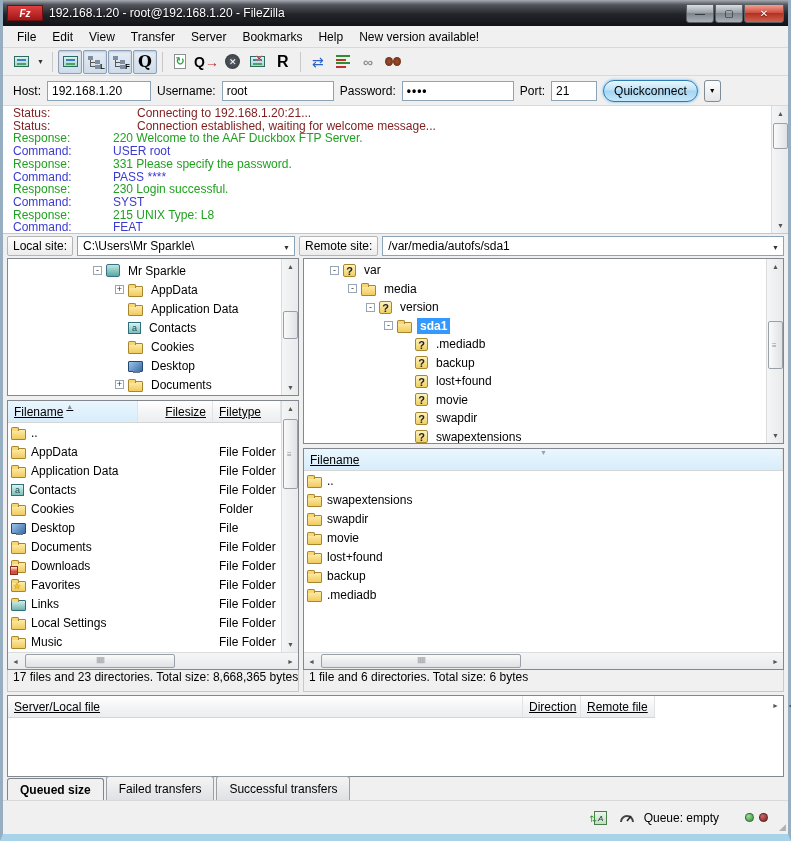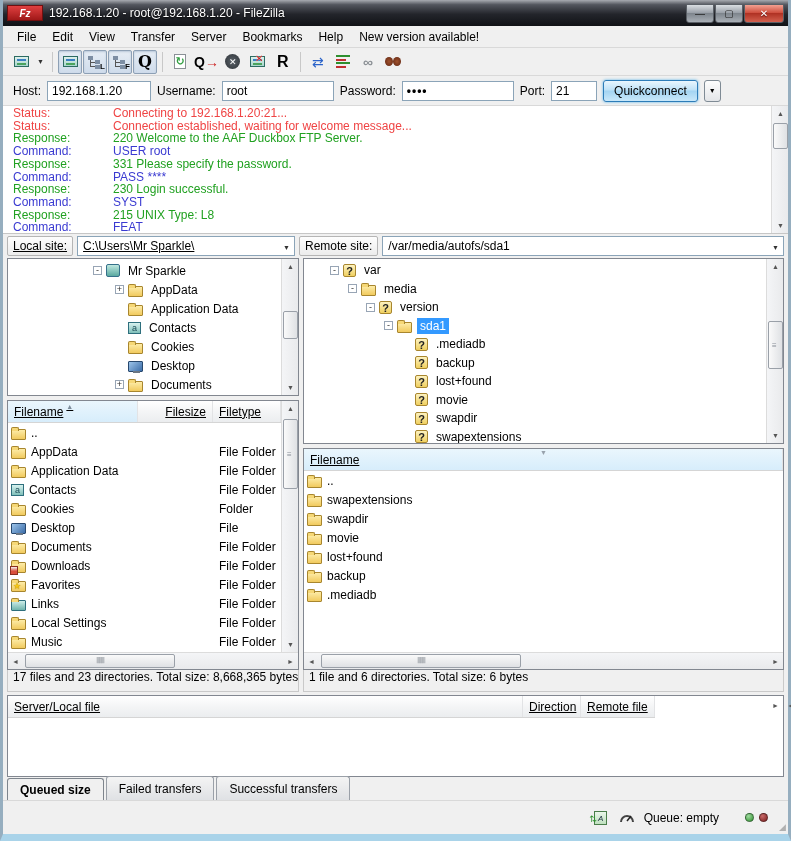--- a/index.html
+++ b/index.html
@@ -65,74 +65,74 @@
   .binocs::before, .binocs::after { content:""; position:absolute; top:0; width:8px; height:9px; border-radius:50%;
               background:radial-gradient(#a0522d,#5e2412); }
   .binocs::before { left:0; } .binocs::after { right:0; }
 
   
   .quickbar { height:30px; flex:none; display:flex; align-items:center; gap:6px; background:#f0f0f0;
               border-bottom:1px solid #d9d9d9; padding-left:10px; }
   .quickbar label { white-space:nowrap; }
   .qc-input { height:20px; border:1px solid #8ba4b8; background:#fff; padding:0 4px; font:12px "Liberation Sans",sans-serif; }
   .qc-host{width:104px;} .qc-user{width:112px;} .qc-pass{width:112px; letter-spacing:1px; font-weight:bold;} .qc-port{width:46px;}
-  .qc-btn { height:22px; padding:0 10px; border:1px solid #2d7cb8; border-radius:3px;
+  .qc-btn { height:22px; padding:0 10px; border:1px solid #2d7cb8; border-radius:11px;
             background:linear-gradient(#e9f6fe,#bfe2f7 45%,#a3d4f2 50%,#c9e8fa);
             box-shadow:0 0 3px #5ab4e8; font:12px "Liberation Sans",sans-serif; }
   .qc-drop { height:22px; width:17px; border:1px solid #7f8b95; border-radius:3px; background:linear-gradient(#fdfdfd,#e3e5e8);
              font-size:7px; display:flex; align-items:center; justify-content:center; }
 
   
   .log-wrap { height:128px; flex:none; display:flex; background:#fff; border-bottom:1px solid #c6c6c6; position:relative; }
   .log { flex:1; overflow:hidden; padding:1px 0 0 10px; line-height:12.7px; white-space:nowrap; }
   .log-line { display:flex; }
   .log-label { width:100px; flex:none; }
-  .log-line.status { color:#ef4444; }
+  .log-line.status { color:#7f1d1d;gap:24px; }
   .log-line.response { color:#21a121; }
   .log-line.command { color:#3a3ad1; }
 
   
   .vscroll { width:17px; flex:none; background:linear-gradient(90deg,#f4f5f7,#e9eaec); border-left:1px solid #dcdcdc; position:relative; }
   .sb-arrow { position:absolute; left:0; width:17px; height:15px; font-size:7px; color:#555; display:flex; align-items:center; justify-content:center; }
   .sb-up{top:0;} .sb-down{bottom:0;}
   .vthumb { position:absolute; left:1px; width:15px; border:1px solid #9aa0a8; border-radius:2px;
             background:linear-gradient(90deg,#fafafa,#dfe1e4); }
   .vthumb.grip::after { content:"≡"; position:absolute; left:3px; top:50%; transform:translateY(-50%); font-size:8px; color:#8a9098; }
   .hscroll { height:17px; flex:none; background:linear-gradient(#f4f5f7,#e9eaec); border-top:1px solid #dcdcdc; position:relative; }
   .hsb-arrow { position:absolute; top:0; width:15px; height:17px; font-size:7px; color:#555; display:flex; align-items:center; justify-content:center; }
   .hsb-left{left:0;} .hsb-right{right:0;}
   .hthumb { position:absolute; top:1px; height:14px; border:1px solid #9aa0a8; border-radius:2px;
             background:linear-gradient(#fafafa,#dfe1e4); }
   .hthumb::after { content:"⦀⦀⦀"; position:absolute; left:50%; top:1px; transform:translateX(-50%); font-size:8px; color:#8a9098; letter-spacing:-1px; }
 
   
   .sitebars { height:24px; flex:none; display:flex; gap:4px; background:#f0f0f0; padding:1px 0; }
   .sitebar { display:flex; align-items:center; gap:4px; }
-  .sitebar.left { width:292px; flex:none; padding-left:4px;text-decoration:underline; }
+  .sitebar.left { width:292px; flex:none; padding-left:4px; }
   .sitebar.right { flex:1; padding-right:4px; }
   .site-label { border:1px solid #b5b5b5; background:linear-gradient(#fdfdfd,#ececec); padding:2px 5px; white-space:nowrap; border-radius:2px; }
   .site-combo { flex:1; height:20px; border:1px solid #8ba4b8; background:#fff; display:flex; align-items:center; padding-left:5px; position:relative; }
   .combo-arrow { position:absolute; right:4px; top:7px; font-size:7px; color:#333; }
 
   
   .main { flex:none; display:flex; gap:4px; background:#f0f0f0; height:434px; }
   .col { display:flex; flex-direction:column; }
   .col.left { width:292px; flex:none; margin-left:4px; }
   .col.right { flex:1; margin-right:4px; }
   .panel { border:1px solid #828790; background:#fff; display:flex; position:relative; overflow:hidden; }
   .tree-body { flex:1; overflow:hidden; padding-top:2px; }
   .trow { height:19px; display:flex; align-items:center; white-space:nowrap; }
   .rtree .trow { height:18.5px; }
   .exp { width:9px; height:9px; flex:none; border:1px solid #98a5b5; background:#fff; font-size:9px; line-height:7px;
          text-align:center; color:#333; margin-right:4px; }
   .exp:empty { border:none; background:transparent; }
   .i1{padding-left:26px;} .i2{padding-left:44px;} .i3{padding-left:62px;} .i4{padding-left:80px;} .i5n{padding-left:111px;}
   .li4{padding-left:85px;} .li5{padding-left:107px;}
   .tlabel { padding:1px 3px; }
-  .tlabel.selected { background:#3399ff; color:#fff; }
+  .tlabel.selected { background:#3399ff; color:#fff;font-weight:bold; }
 
   
   .fic { flex:none; margin-right:5px; position:relative; }
   .ic-folder { width:15px; height:11px; margin-top:3px; background:linear-gradient(180deg,#fdeca8,#f1ca5e);
                border:1px solid #a8862e; border-radius:1px; }
   .ic-folder::before { content:""; position:absolute; top:-3px; left:-1px; width:6px; height:3px;
                background:#f6d877; border:1px solid #a8862e; border-bottom:none; border-radius:2px 2px 0 0; }
   .ic-folderq { width:13px; height:13px; background:linear-gradient(#fdf2c0,#f0d060); border:1px solid #a8862e;
                 border-radius:2px; font-size:11px; font-weight:bold; color:#222; text-align:center; line-height:12px; }
   .ic-user { width:14px; height:13px; border:1px solid #35708a; border-radius:2px;

